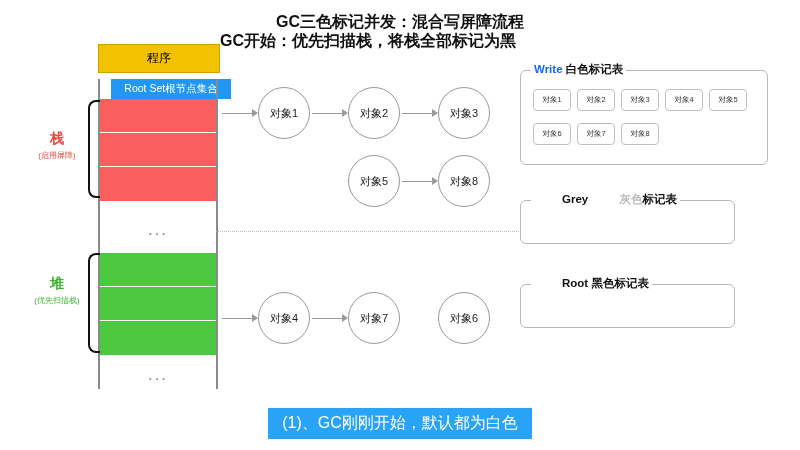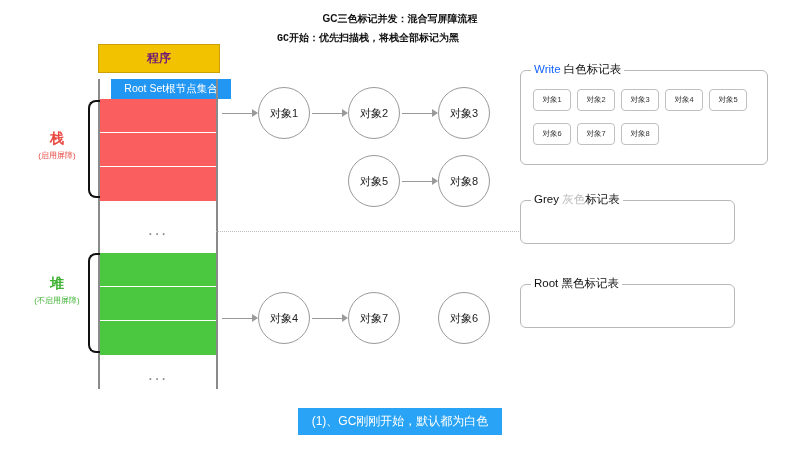--- a/index.html
+++ b/index.html
@@ -17,39 +17,39 @@
   .stage {
     position: absolute;
     left: 0; top: 0;
     width: 800px;
     height: 450px;
   }
   .abs { position: absolute; }
 
   
   .title-line {
-    font-size: 10px;
+    font-size: 16px;
     font-weight: bold;
     color: #111;
     text-align: center;
     white-space: nowrap;
   }
 
   
   .prog-header {
     width: 120px;
     height: 27px;
     background: #f2c100;
     border: 1px solid #c9a100;
     display: flex;
     align-items: center;
     justify-content: center;
     font-size: 12px;
-    color: #701a75;
-    font-weight: bold;
+    color: #000000;
+    font-weight: normal;
   }
   .rootset {
     width: 120px;
     height: 20px;
     background: #2196f3;
     color: #ffffff;
     display: flex;
     align-items: center;
     justify-content: center;
     font-size: 10.5px;
@@ -138,26 +138,26 @@
     background: #ffffff;
     box-sizing: border-box;
   }
   .mark-title {
     position: absolute;
     top: -9px;
     left: 10px;
     background: #ffffff;
     padding: 0 3px;
     font-size: 11.5px;
-    font-weight: normal;
+    font-weight: bold;
     white-space: nowrap;
   }
   .mark-title .w { color: #1565ff; }
-  .mark-title .g { color: #bdbdbd; }
-  .mark-title .b { color: #111111; }
+  .mark-title .g { color: #bdbdbd; margin-left: 28px; }
+  .mark-title .b { color: #111111; margin-left: 28px; }
   .mark-title .cn { color: #111111; }
   .chip {
     width: 38px;
     height: 22px;
     border: 1px solid #c0c0c0;
     border-radius: 4px;
     background: #ffffff;
     display: flex;
     align-items: center;
     justify-content: center;
@@ -173,33 +173,33 @@
   
   .dotted {
     border-top: 1px dotted #bdbdbd;
     height: 0;
   }
 
   
   .caption {
     background: #29a3f5;
     color: #ffffff;
-    font-size: 12px;
+    font-size: 16px;
     padding: 5px 14px;
     white-space: nowrap;
     display: inline-block;
   }
 </style>
 </head>
 <body>
 
 <div class="stage">
 
   <div class="abs title-line" style="left:0; top:12px; width:800px;">GC三色标记并发：混合写屏障流程</div>
-  <div class="abs title-line" style="left:0; top:31px; width:736px;font-family:Liberation Mono, monospace;">GC开始：优先扫描栈，将栈全部标记为黑</div>
+  <div class="abs title-line" style="left:0; top:31px; width:736px;">GC开始：优先扫描栈，将栈全部标记为黑</div>
 
   <div class="abs prog-header" style="left:98px; top:44px;">程序</div>
 
   <div class="abs rootset" style="left:111px; top:79px;">Root Set根节点集合</div>
 
   <div class="abs col-frame" style="left:98px; top:79px; height:310px;"></div>
 
   <div class="abs cell red" style="left:100px; top:99px;"></div>
   <div class="abs cell red" style="left:100px; top:133px;"></div>
   <div class="abs cell red" style="left:100px; top:167px; border-bottom:none;"></div>
@@ -213,21 +213,21 @@
 
   <div class="abs brace" style="left:88px; top:100px; height:98px;"></div>
   <div class="abs brace" style="left:88px; top:253px; height:100px;"></div>
 
   <div class="abs side-label label-red" style="left:30px; top:130px; width:54px;">
     <span class="big">栈</span>
     <span class="small">(启用屏障)</span>
   </div>
   <div class="abs side-label label-green" style="left:30px; top:275px; width:54px;">
     <span class="big">堆</span>
-    <span class="small">(不启用屏障)</span>
+    <span class="small">(优先扫描栈)</span>
   </div>
 
   <div class="abs arrow-line" style="left:222px; top:113px; width:32px;"></div>
   <div class="abs arrow-head" style="left:252px; top:109px;"></div>
 
   <div class="abs node" style="left:258px; top:87px;">对象1</div>
 
   <div class="abs arrow-line" style="left:312px; top:113px; width:32px;"></div>
   <div class="abs arrow-head" style="left:342px; top:109px;"></div>
 

